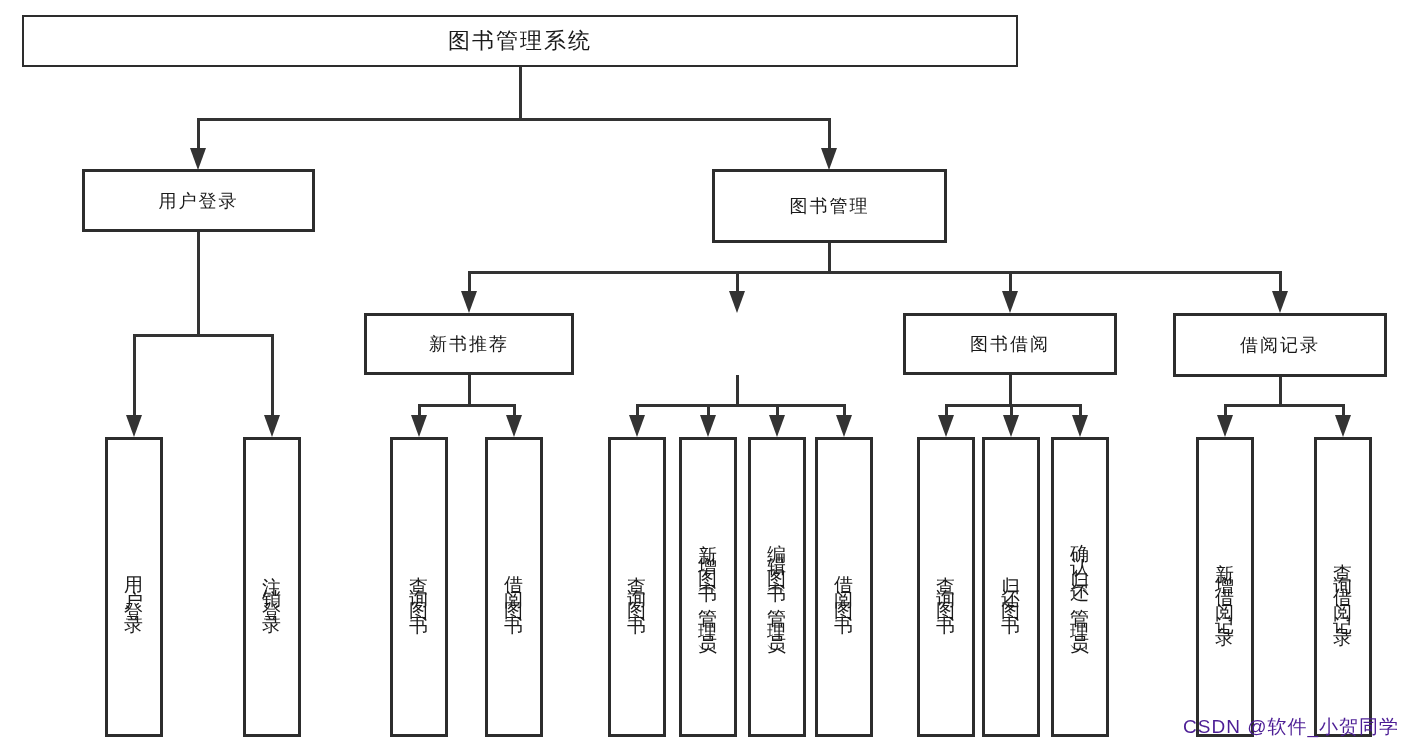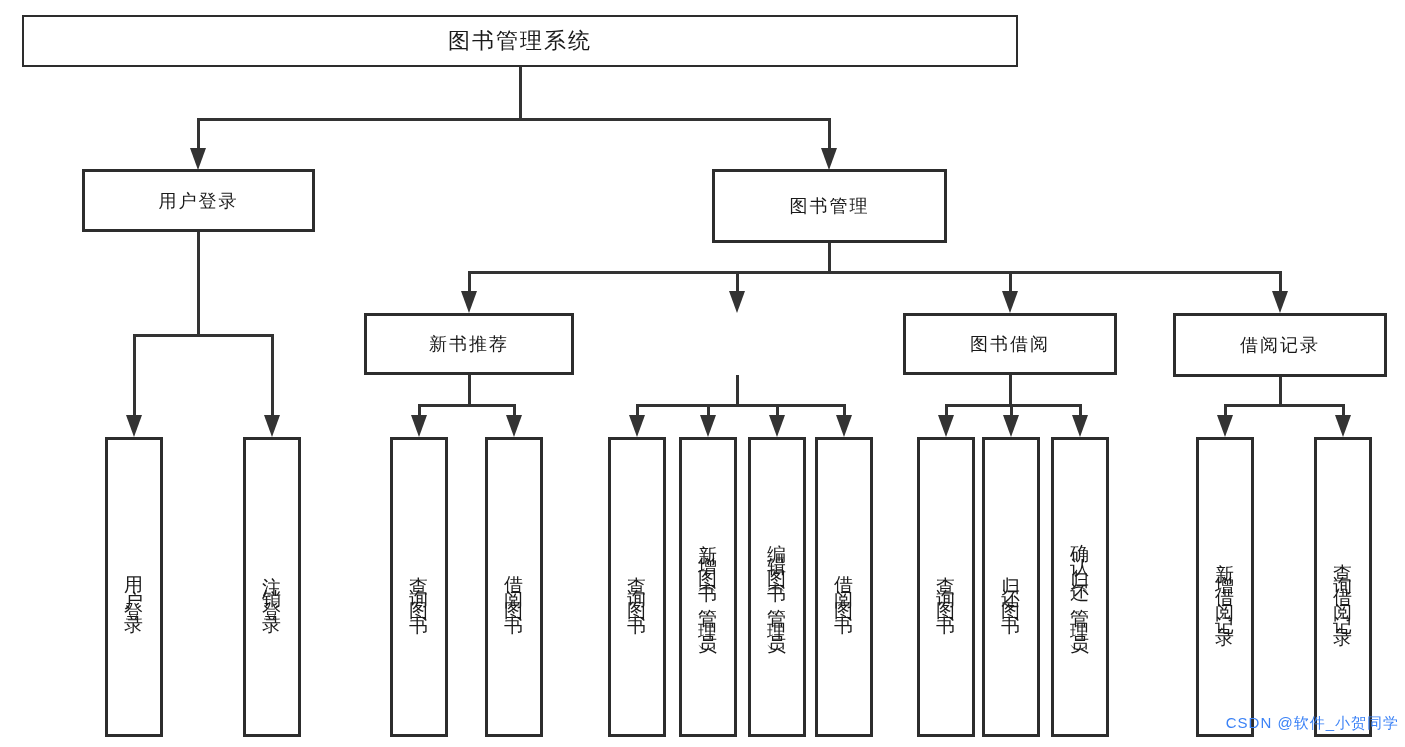--- a/index.html
+++ b/index.html
@@ -21,21 +21,21 @@
   }
   .vline { position:absolute; width:3px; background:#333333; z-index:1; }
   .hline { position:absolute; height:3px; background:#333333; z-index:1; }
   .arrow {
     position:absolute; width:0; height:0; z-index:1;
     border-left:8px solid transparent; border-right:8px solid transparent;
     border-top:22px solid #333333;
   }
   .watermark {
     position:absolute; top:714px; right:6px; z-index:5;
-    font-size:15px; color:#3b82f6; letter-spacing:1px;
+    font-size:19px; color:#4c1d95; letter-spacing:1px;
   }
 </style>
 </head>
 <body>
 
 <div class="canvas">
 
   <div class="vline" style="left:519px;top:67px;height:53px"></div>
   <div class="hline" style="left:197px;top:118px;width:634px"></div>
   <div class="vline" style="left:197px;top:118px;height:34px"></div>

